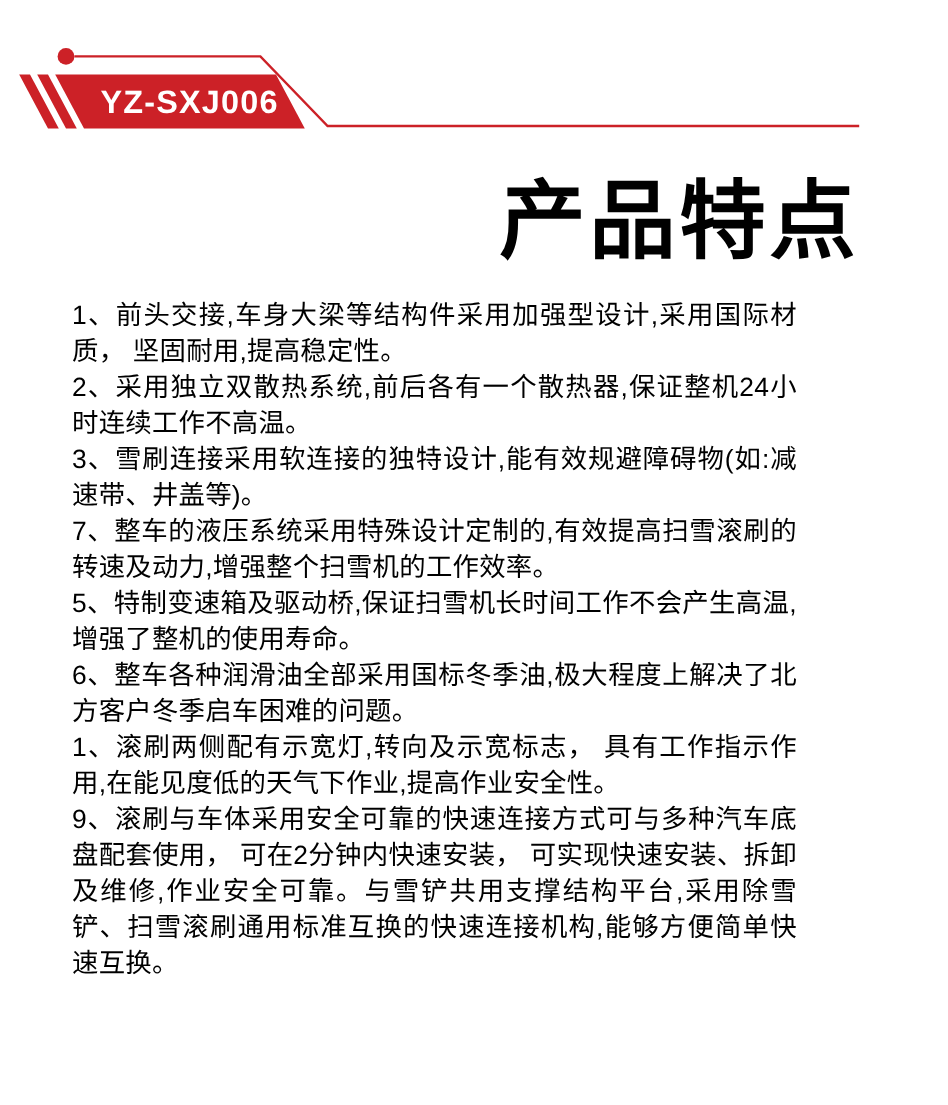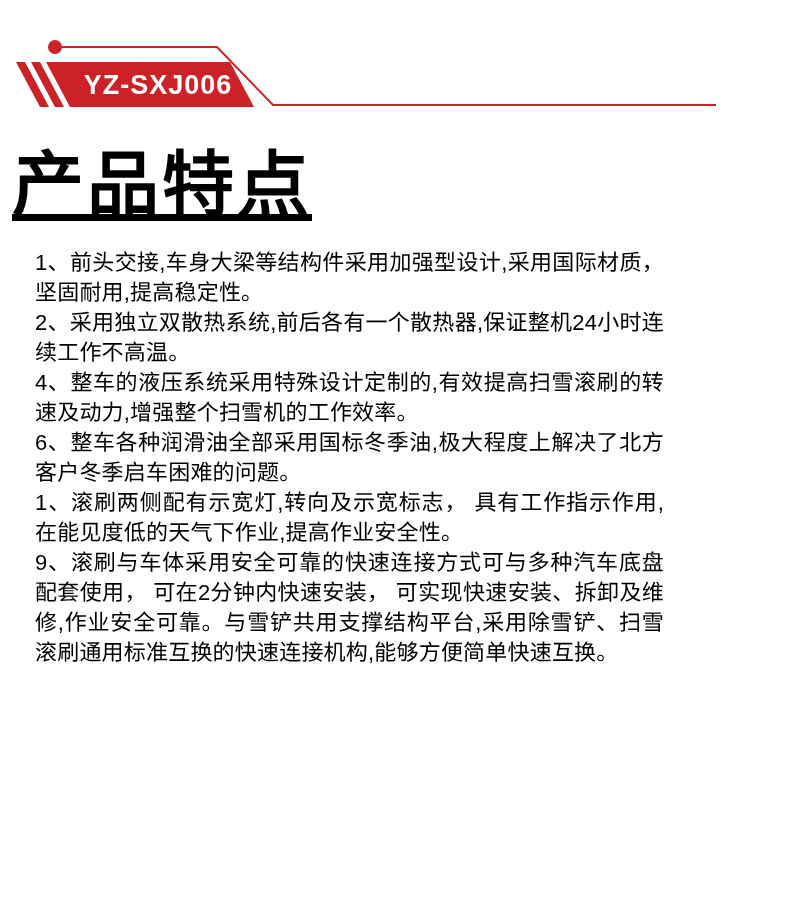--- a/index.html
+++ b/index.html
@@ -33,33 +33,32 @@
     height: 44px;
     line-height: 44px;
     text-align: center;
     color: #ffffff;
     font-size: 27px;
     font-weight: bold;
     letter-spacing: 1px;
     white-space: nowrap;
   }
   .page-title {
-    margin: 14px 0 0 12px;
+    margin: 14px 0 0 0;
     height: 92px;
     line-height: 92px;
-    text-align: left;
+    text-align: right;
     font-size: 72px;
     font-weight: 900;
     letter-spacing: 3px;
     color: #000000;
-    text-decoration: underline;
   }
   .features {
     margin-top: 17px;
-    padding: 0 52px 0 35px;
+    padding: 0 52px 0 60px;
   }
   .features p {
     margin: 0;
     font-size: 22px;
     line-height: 30px;
     font-weight: 500;
     color: #000000;
     text-align: justify;
     letter-spacing: 0.2px;
   }
@@ -79,19 +78,21 @@
       <polygon points="46,62 230,62 254,107 70,107" fill="#cc2127"></polygon>
     </svg>
     <span class="badge-label">YZ-SXJ006</span>
   </div>
 
   <h1 class="page-title">产品特点</h1>
 
   <div class="features">
     <p>1、前头交接,车身大梁等结构件采用加强型设计,采用国际材质， 坚固耐用,提高稳定性。</p>
     <p>2、采用独立双散热系统,前后各有一个散热器,保证整机24小时连续工作不高温。</p>
-    <p>4、整车的液压系统采用特殊设计定制的,有效提高扫雪滚刷的转速及动力,增强整个扫雪机的工作效率。</p>
+    <p>3、雪刷连接采用软连接的独特设计,能有效规避障碍物(如:减速带、井盖等)。</p>
+    <p>7、整车的液压系统采用特殊设计定制的,有效提高扫雪滚刷的转速及动力,增强整个扫雪机的工作效率。</p>
+    <p>5、特制变速箱及驱动桥,保证扫雪机长时间工作不会产生高温,增强了整机的使用寿命。</p>
     <p>6、整车各种润滑油全部采用国标冬季油,极大程度上解决了北方客户冬季启车困难的问题。</p>
     <p>1、滚刷两侧配有示宽灯,转向及示宽标志， 具有工作指示作用,在能见度低的天气下作业,提高作业安全性。</p>
     <p>9、滚刷与车体采用安全可靠的快速连接方式可与多种汽车底盘配套使用， 可在2分钟内快速安装， 可实现快速安装、拆卸及维修,作业安全可靠。与雪铲共用支撑结构平台,采用除雪铲、扫雪滚刷通用标准互换的快速连接机构,能够方便简单快速互换。</p>
   </div>
 
 </div>
 
 </body></html>

